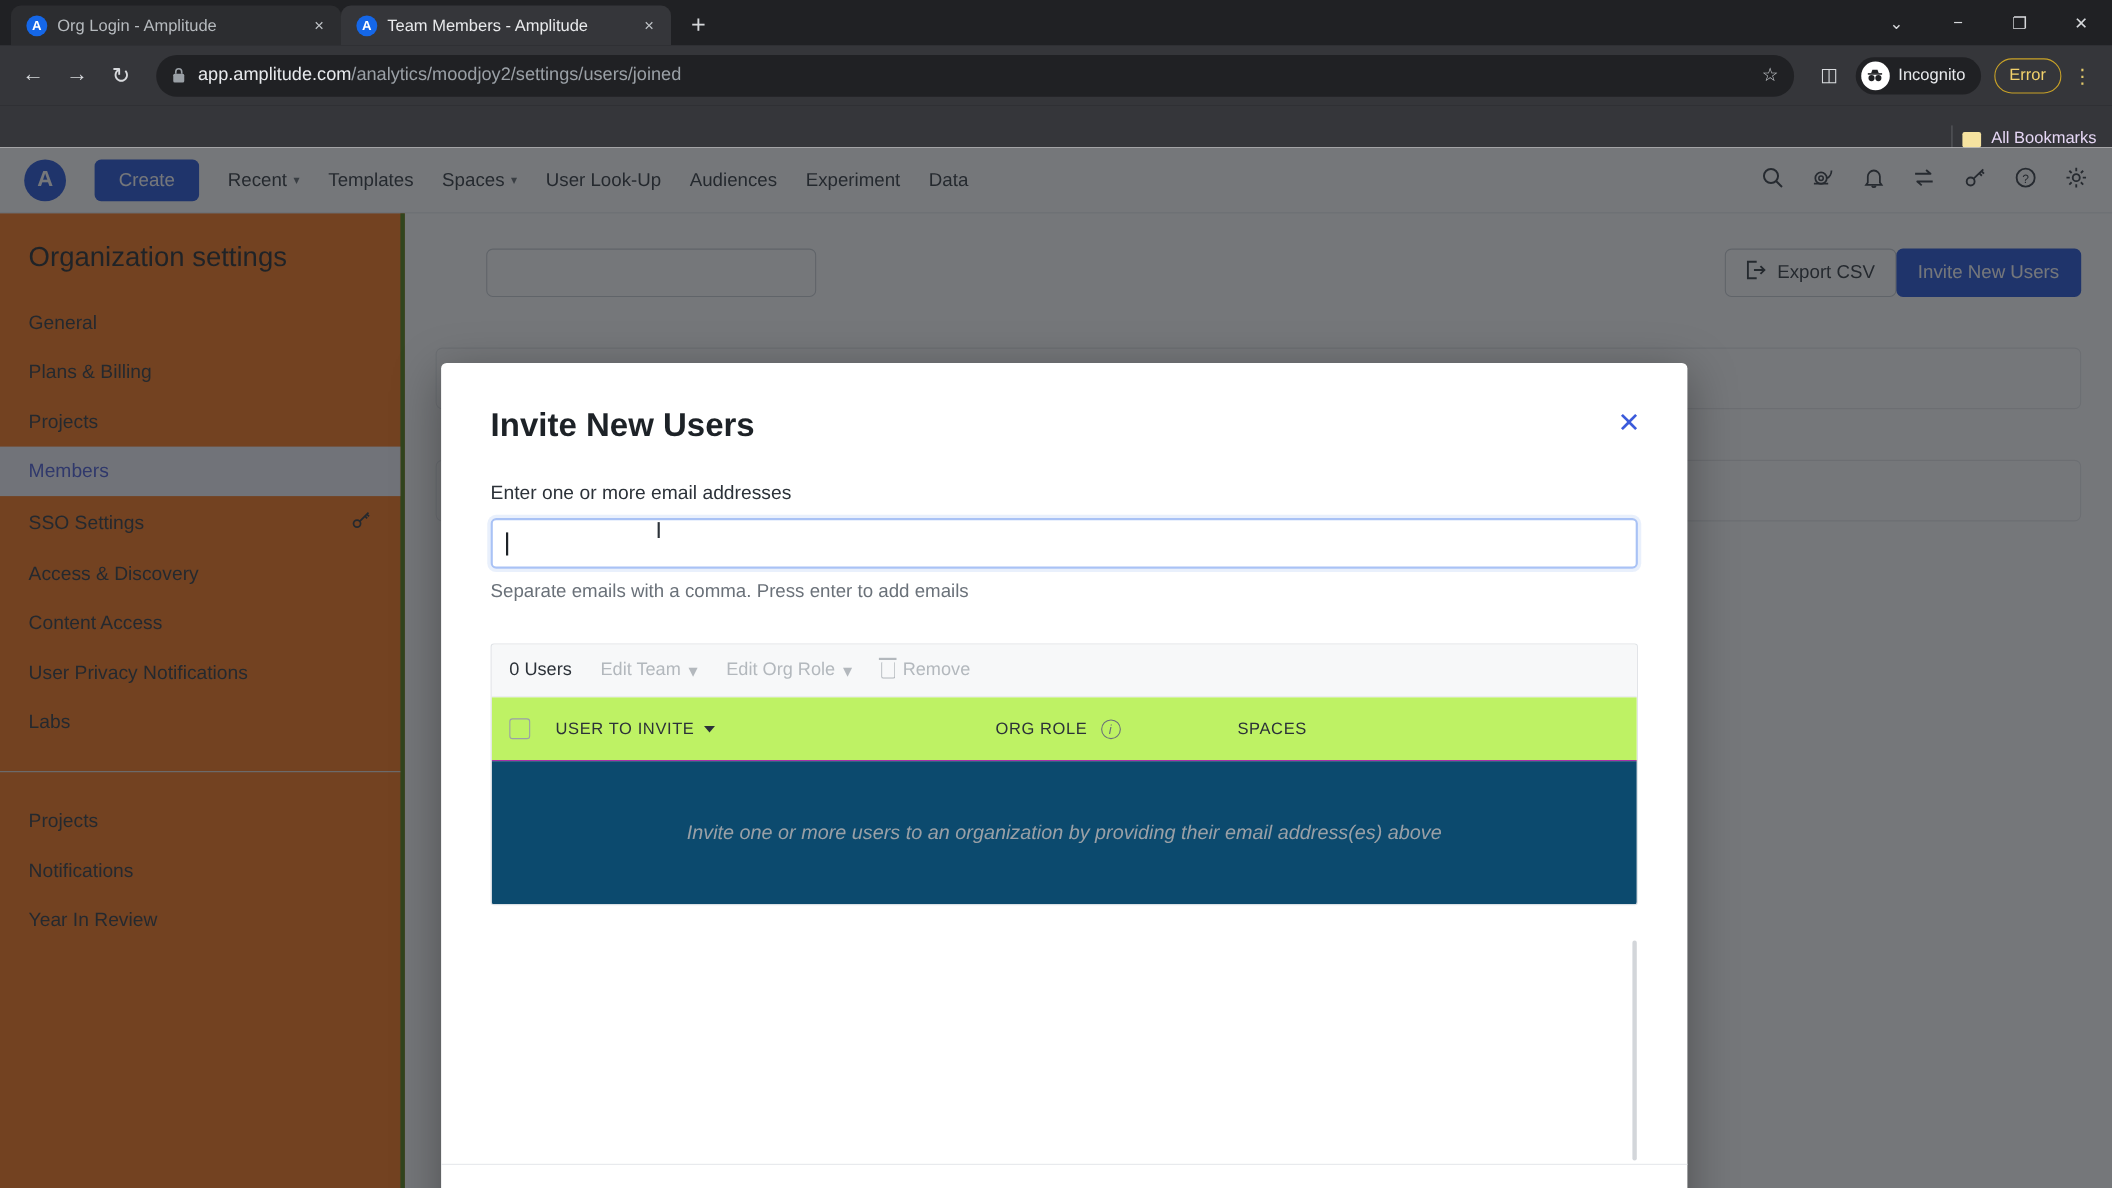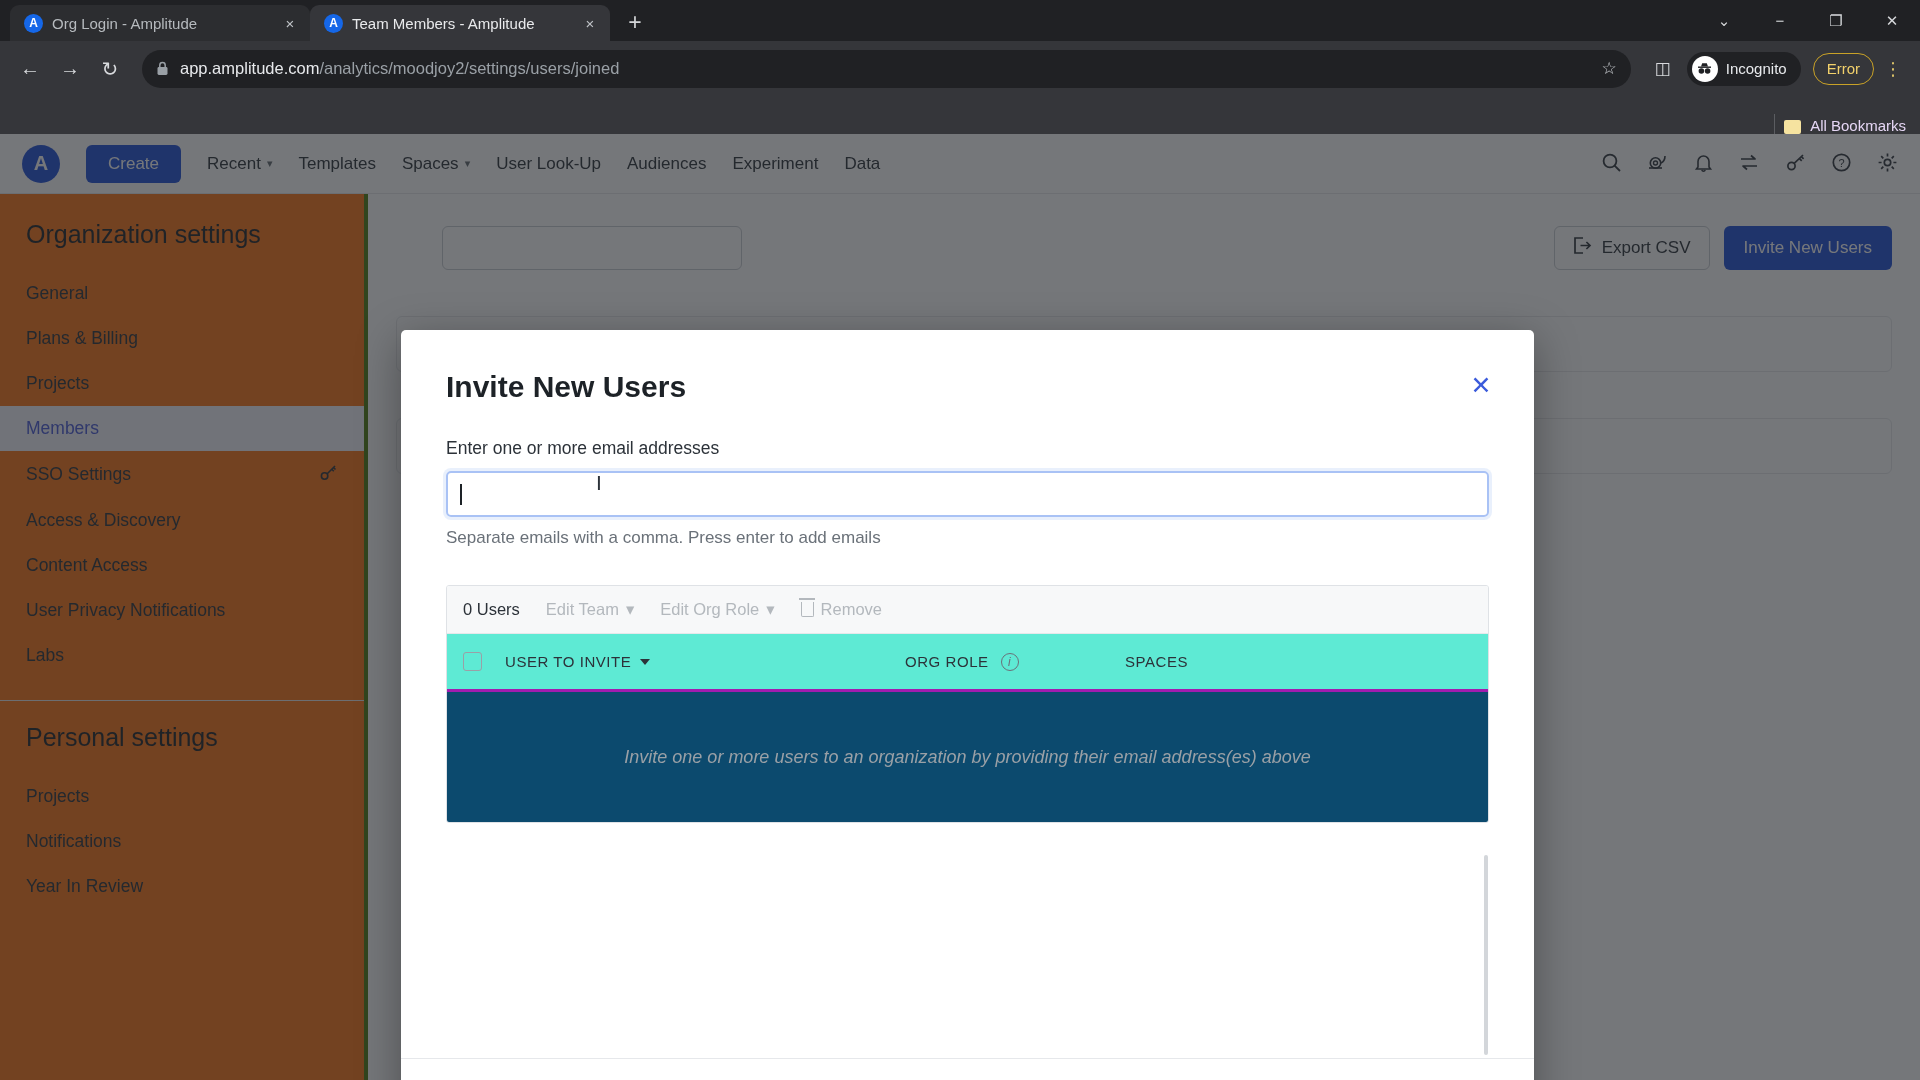--- a/index.html
+++ b/index.html
@@ -145,21 +145,21 @@
     font-size: 17.5px; color: #2c3239; padding: 12px 26px;
     display: flex; align-items: center;
   }
   .side-item.active { color: #4a5ad8; background: #f3f5fd; }
   .side-item .spark { margin-left: auto; font-size: 16px; color: #2c3239; }
   .side-div { height: 1px; background: #e6e8eb; margin: 22px 0; }
 
   
   .main { flex: 1; padding: 32px 28px; position: relative; }
   .main-toolbar {
-    display: flex; align-items: center; gap: 14px; justify-content: flex-end; padding-left: 46px;
+    display: flex; align-items: center; justify-content: flex-end; padding-left: 46px;
   }
   .search-box {
     width: 300px; height: 44px; border: 1px solid #c8ccd2; border-radius: 6px;
     margin-right: auto;
   }
   .btn-ghost {
     height: 44px; border: 1px solid #c8ccd2; border-radius: 6px; background: #fff;
     display: flex; align-items: center; gap: 10px; padding: 0 18px;
     font-size: 17px; color: #2c3239;
   }
@@ -221,21 +221,21 @@
   .tt-dis { color: #b3b8bd; display: flex; align-items: center; gap: 7px; }
   .trash {
     width: 13px; height: 15px; border: 1.6px solid #b3b8bd; border-top: none;
     border-radius: 0 0 2px 2px; position: relative; display: inline-block;
   }
   .trash::before {
     content: ''; position: absolute; top: -4px; left: -2.4px; width: 16px;
     height: 1.6px; background: #b3b8bd;
   }
   .tbl-head {
-    height: 58px; background: #5eead4; border-bottom: 3px solid #a21caf;
+    height: 58px; background: #bef264; border-bottom: 1px solid #a21caf;
     display: flex; align-items: center; padding: 0 16px;
     font-size: 15px; letter-spacing: .55px; color: #2c3239;
   }
   .chk {
     width: 19px; height: 19px; border: 1.6px solid #9aa0a6; border-radius: 3px;
     flex: 0 0 19px; margin-right: 23px;
   }
   .col-user { width: 400px; display: flex; align-items: center; gap: 9px; }
   .col-role { width: 220px; display: flex; align-items: flex-start; gap: 12px; }
   .info-i {
@@ -412,21 +412,20 @@
         <div class="side-item">
             <span>Content Access</span>
           </div>
         <div class="side-item">
             <span>User Privacy Notifications</span>
           </div>
         <div class="side-item">
             <span>Labs</span>
           </div>
         <div class="side-div"></div>
-        <div class="side-h">Personal settings</div>
         <div class="side-item">
             <span>Projects</span>
           </div>
         <div class="side-item">
             <span>Notifications</span>
           </div>
         <div class="side-item">
             <span>Year In Review</span>
           </div>
       </div>

